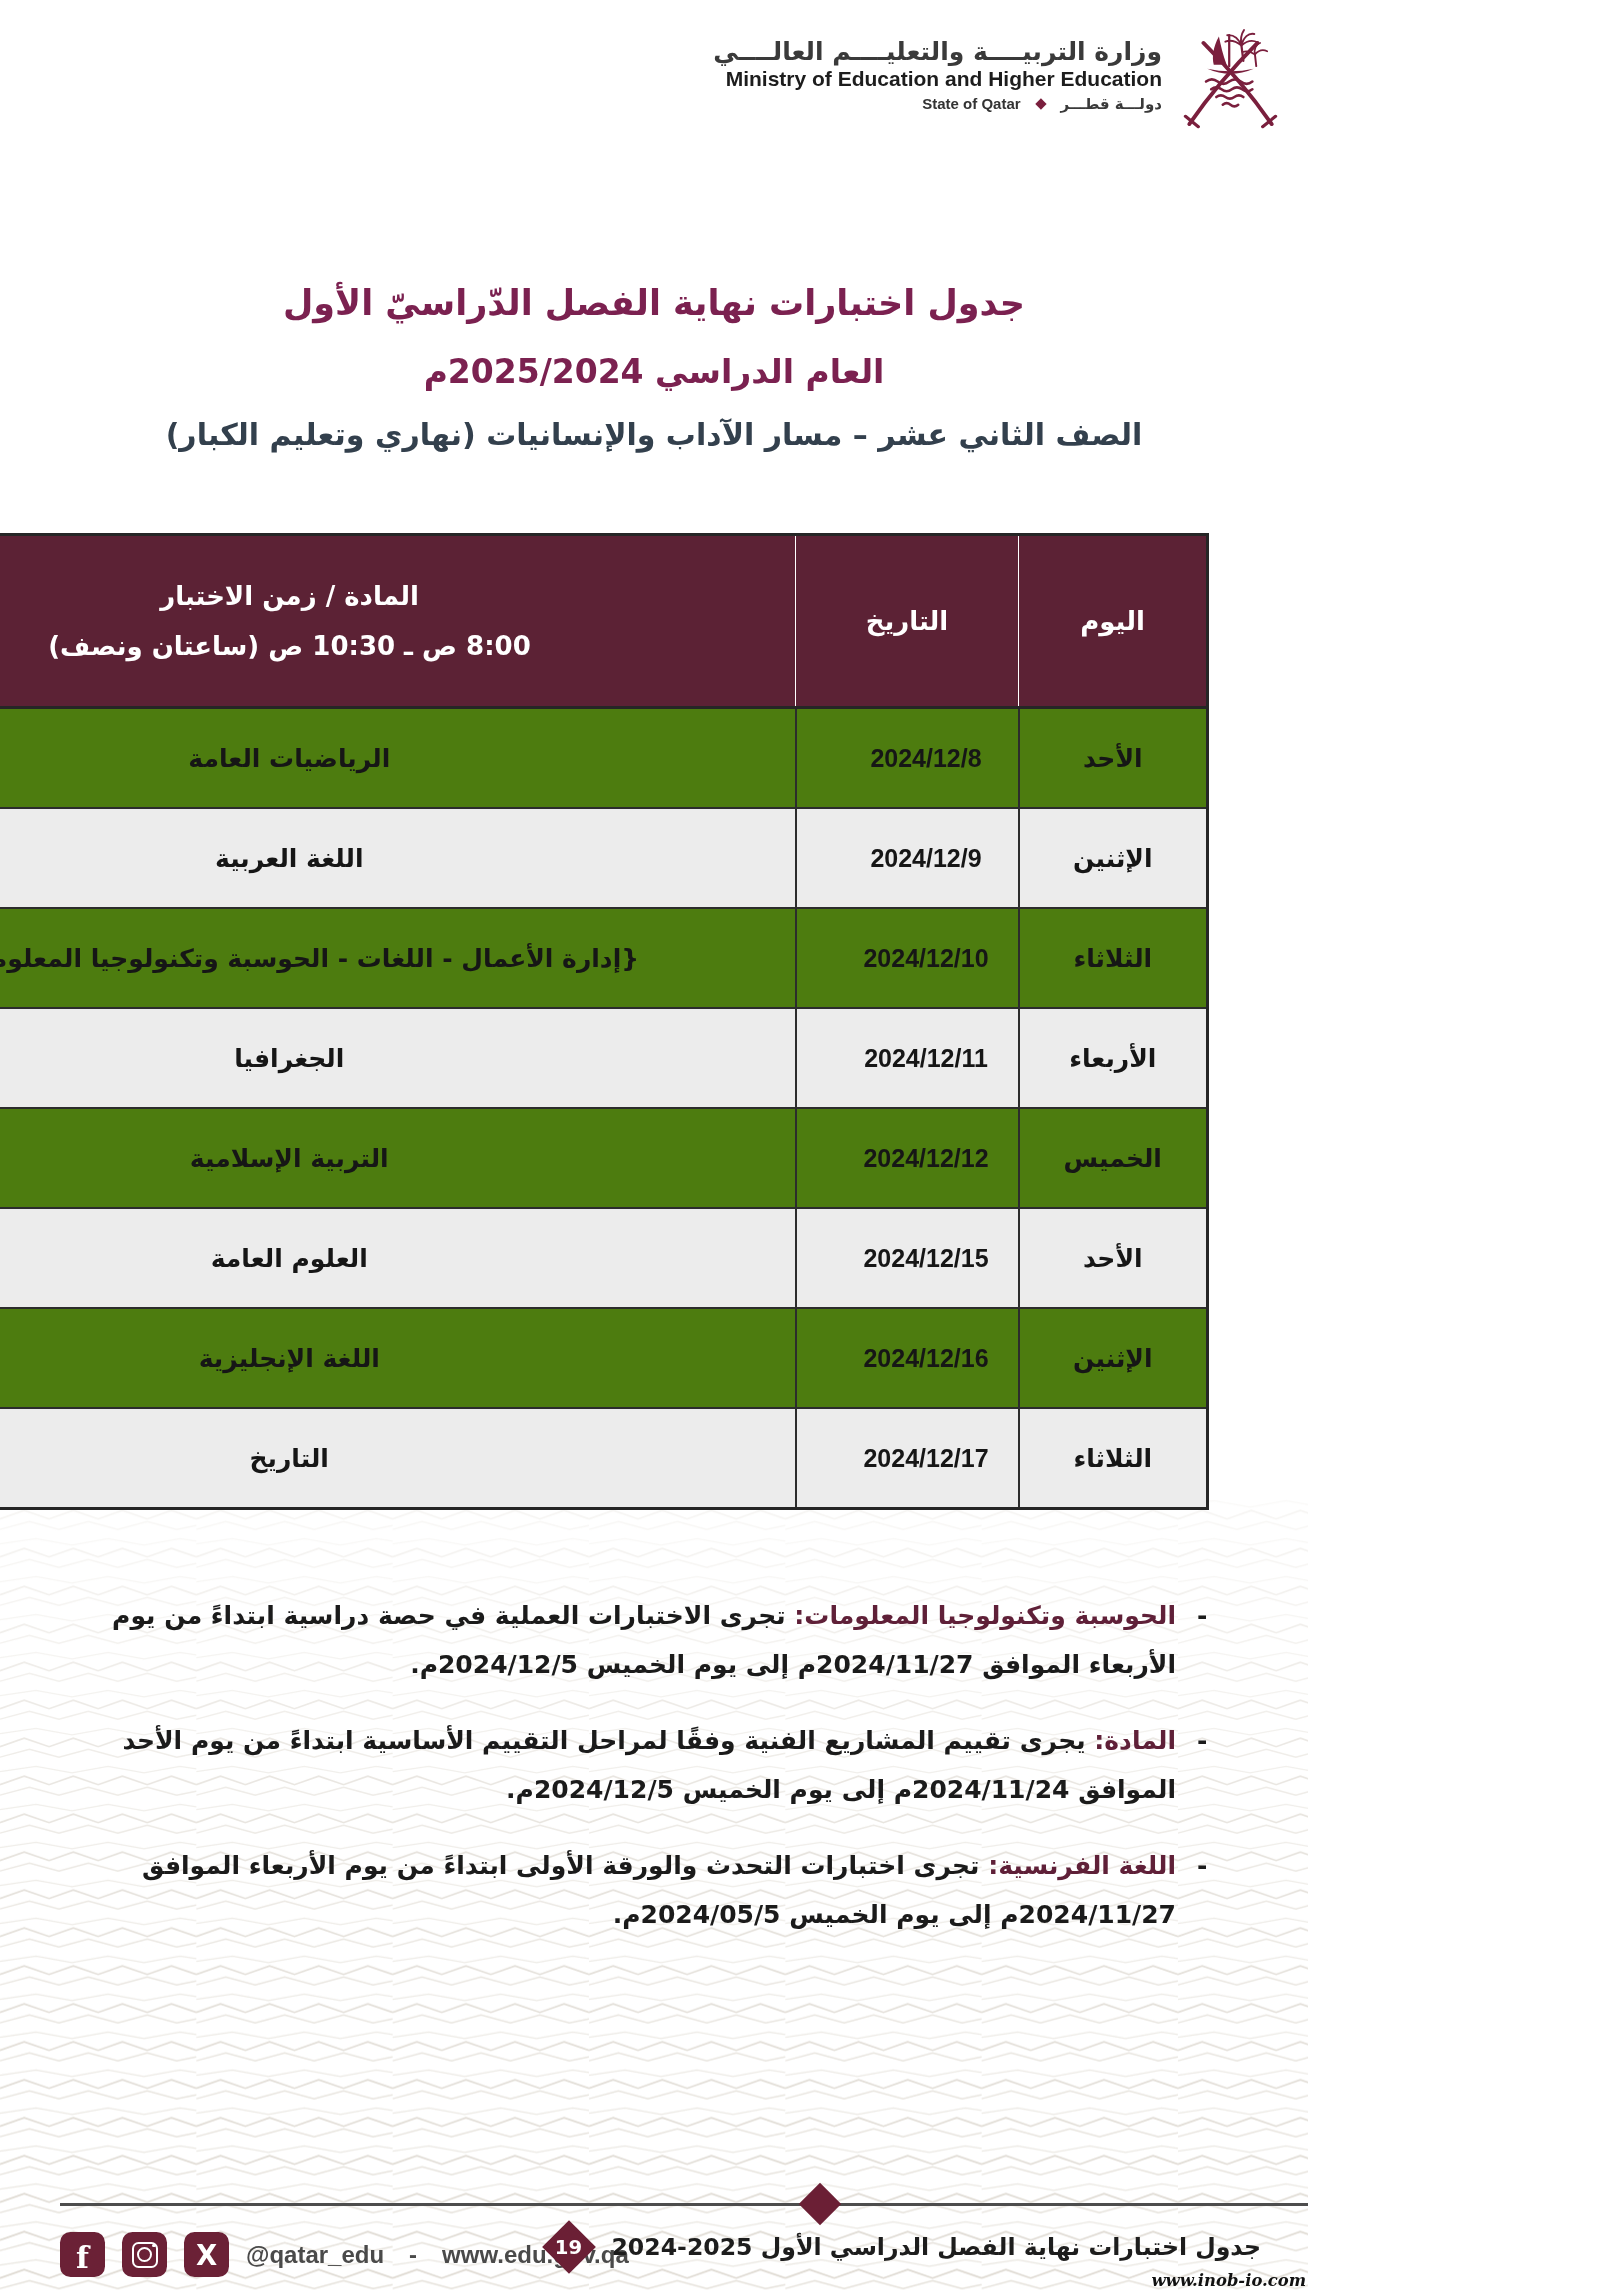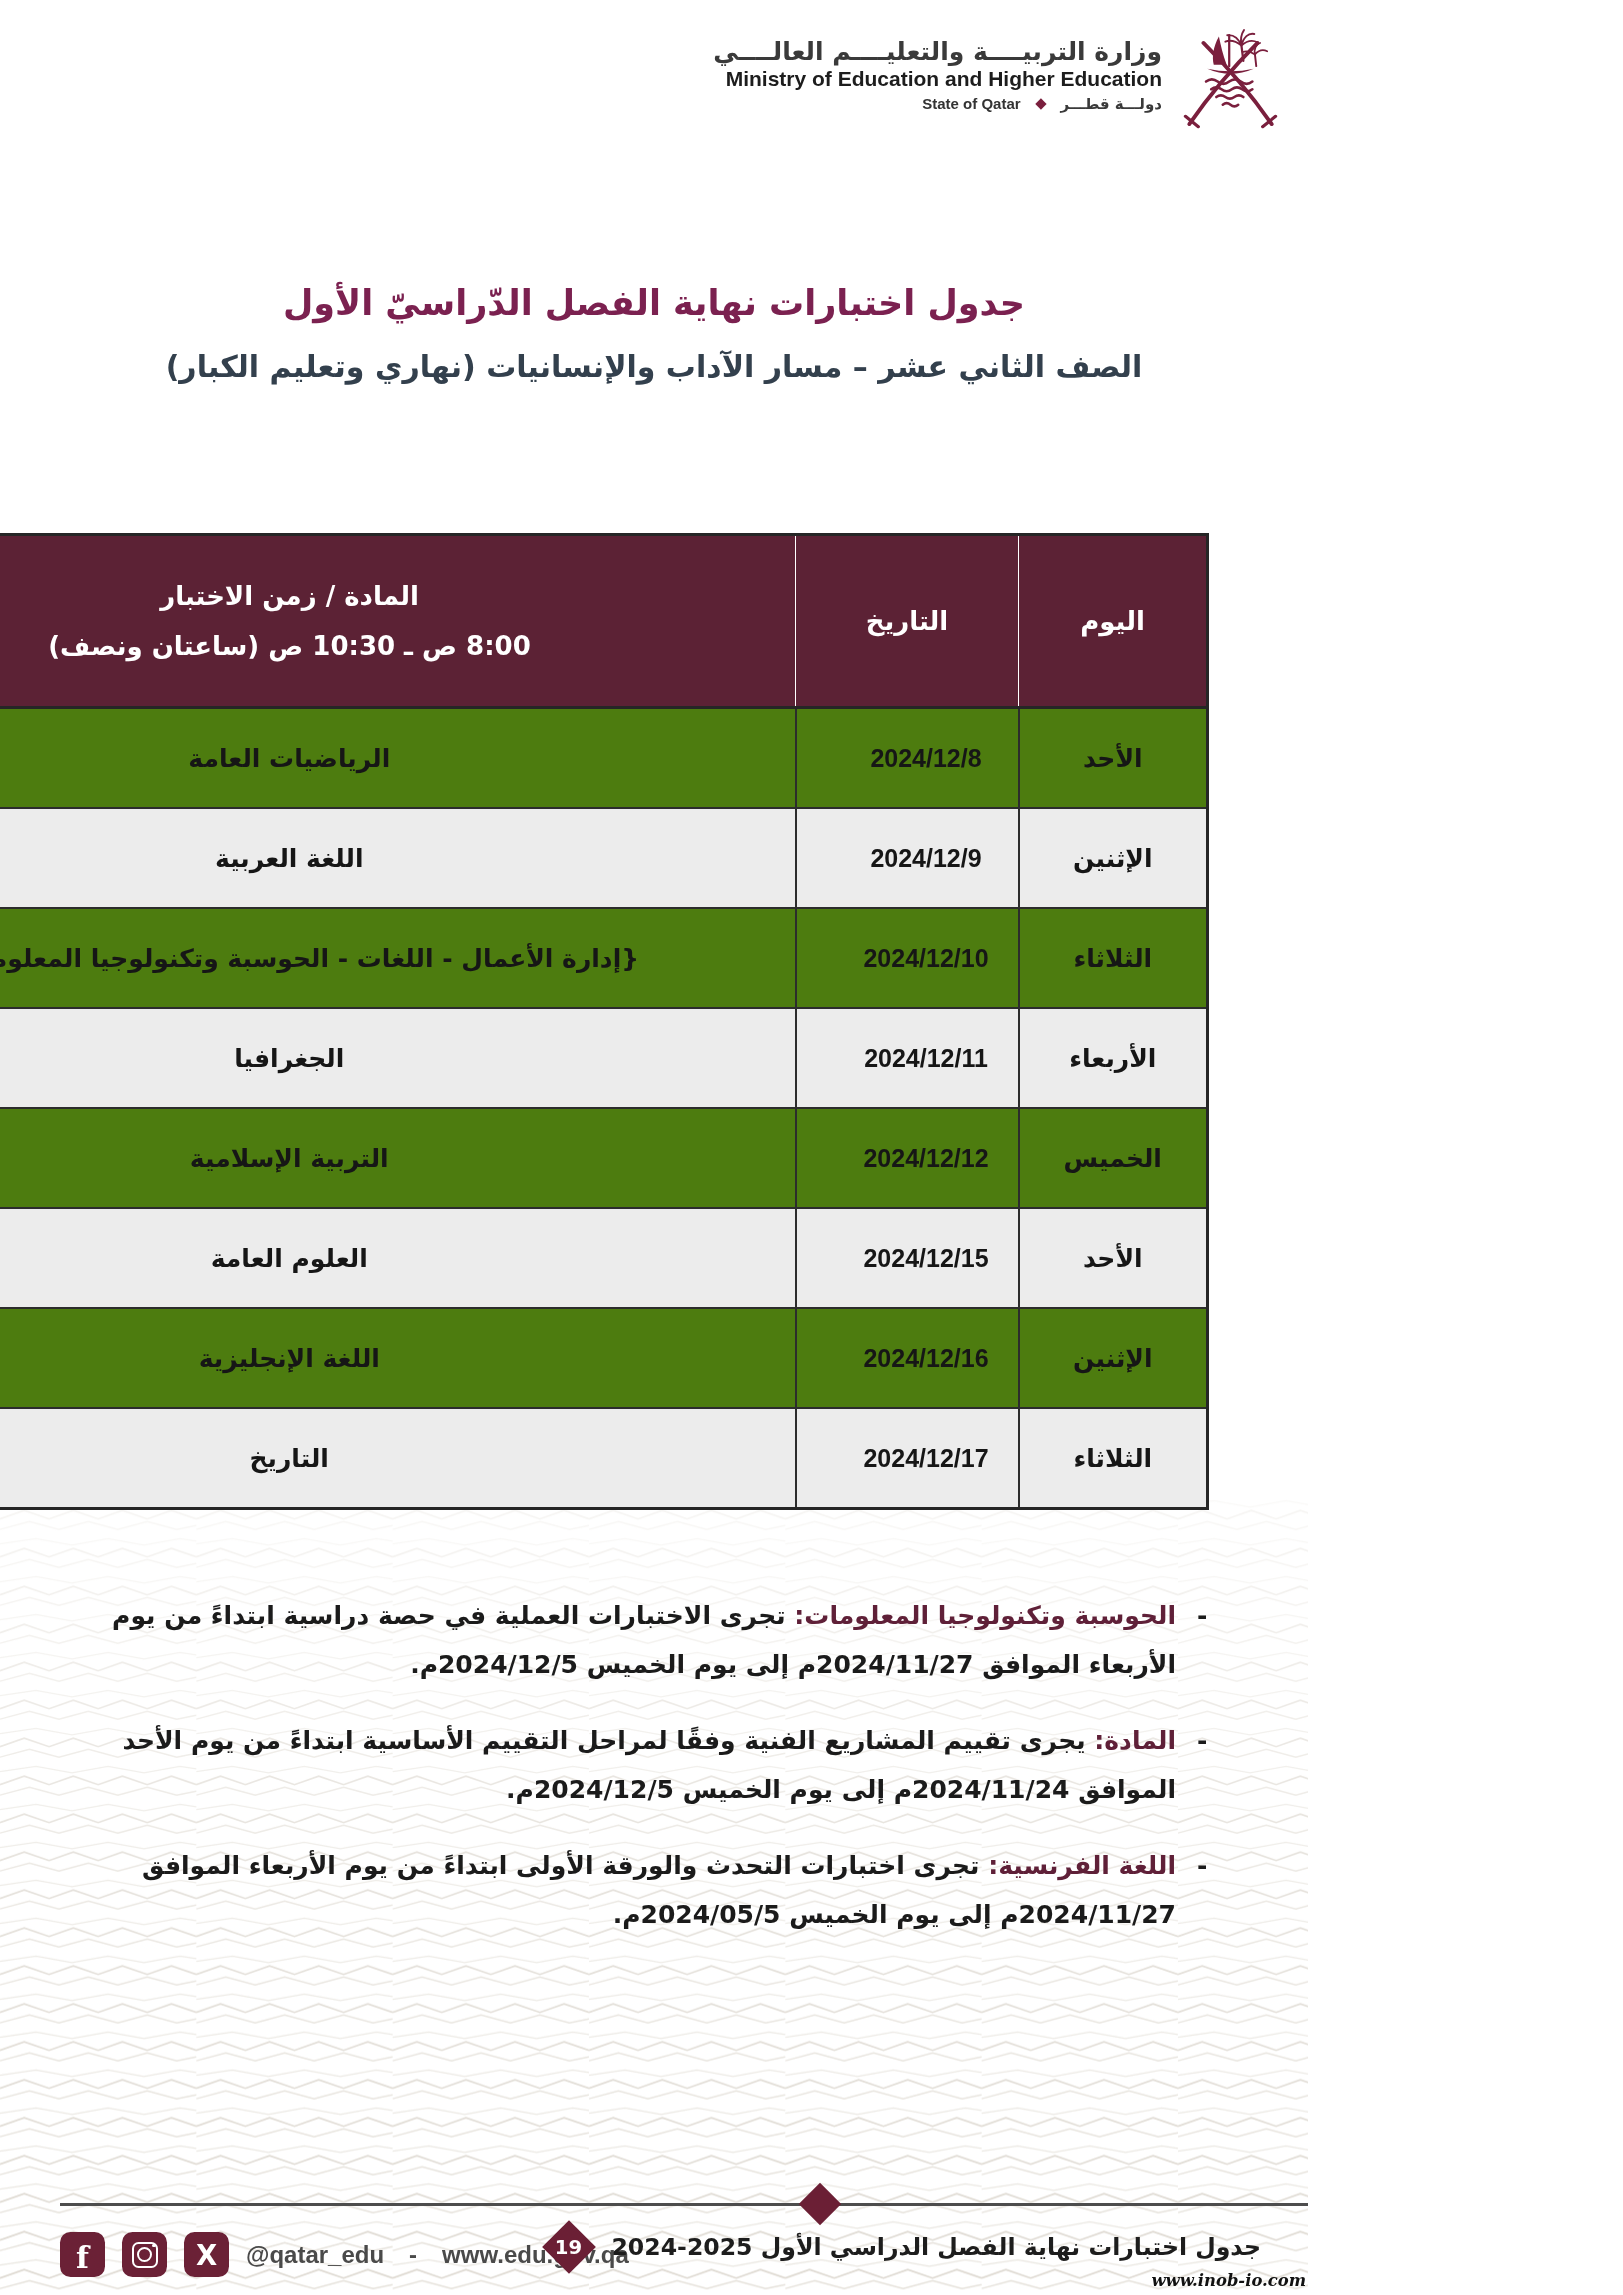--- a/index.html
+++ b/index.html
@@ -138,20 +138,21 @@
         <path d="M42,96 q9,-7 18,0 q9,7 18,0 q9,-7 18,0 q9,7 18,0" stroke-width="4"></path>
         <path d="M50,108 q8,-6 16,0 q8,6 16,0 q8,-6 16,0 q8,6 16,0" stroke-width="4"></path>
         <path d="M58,120 q7,-5 14,0 q7,5 14,0 q7,-5 14,0" stroke-width="4"></path>
         <path d="M68,132 q6,-5 12,0 q6,5 12,0" stroke-width="4"></path>
       </g>
     </svg>
   </div>
 
   <div class="titles">
     <div class="title-1">جدول اختبارات نهاية الفصل الدّراسيّ الأول</div>
+    <div class="title-2">العام الدراسي 2025/2024م</div>
     <div class="title-3">الصف الثاني عشر – مسار الآداب والإنسانيات (نهاري وتعليم الكبار)</div>
   </div>
 
   <table class="exam-table">
     <colgroup>
         <col style="width:189px">
         <col style="width:223px">
         <col style="width:1013px">
       </colgroup>
     <thead>

